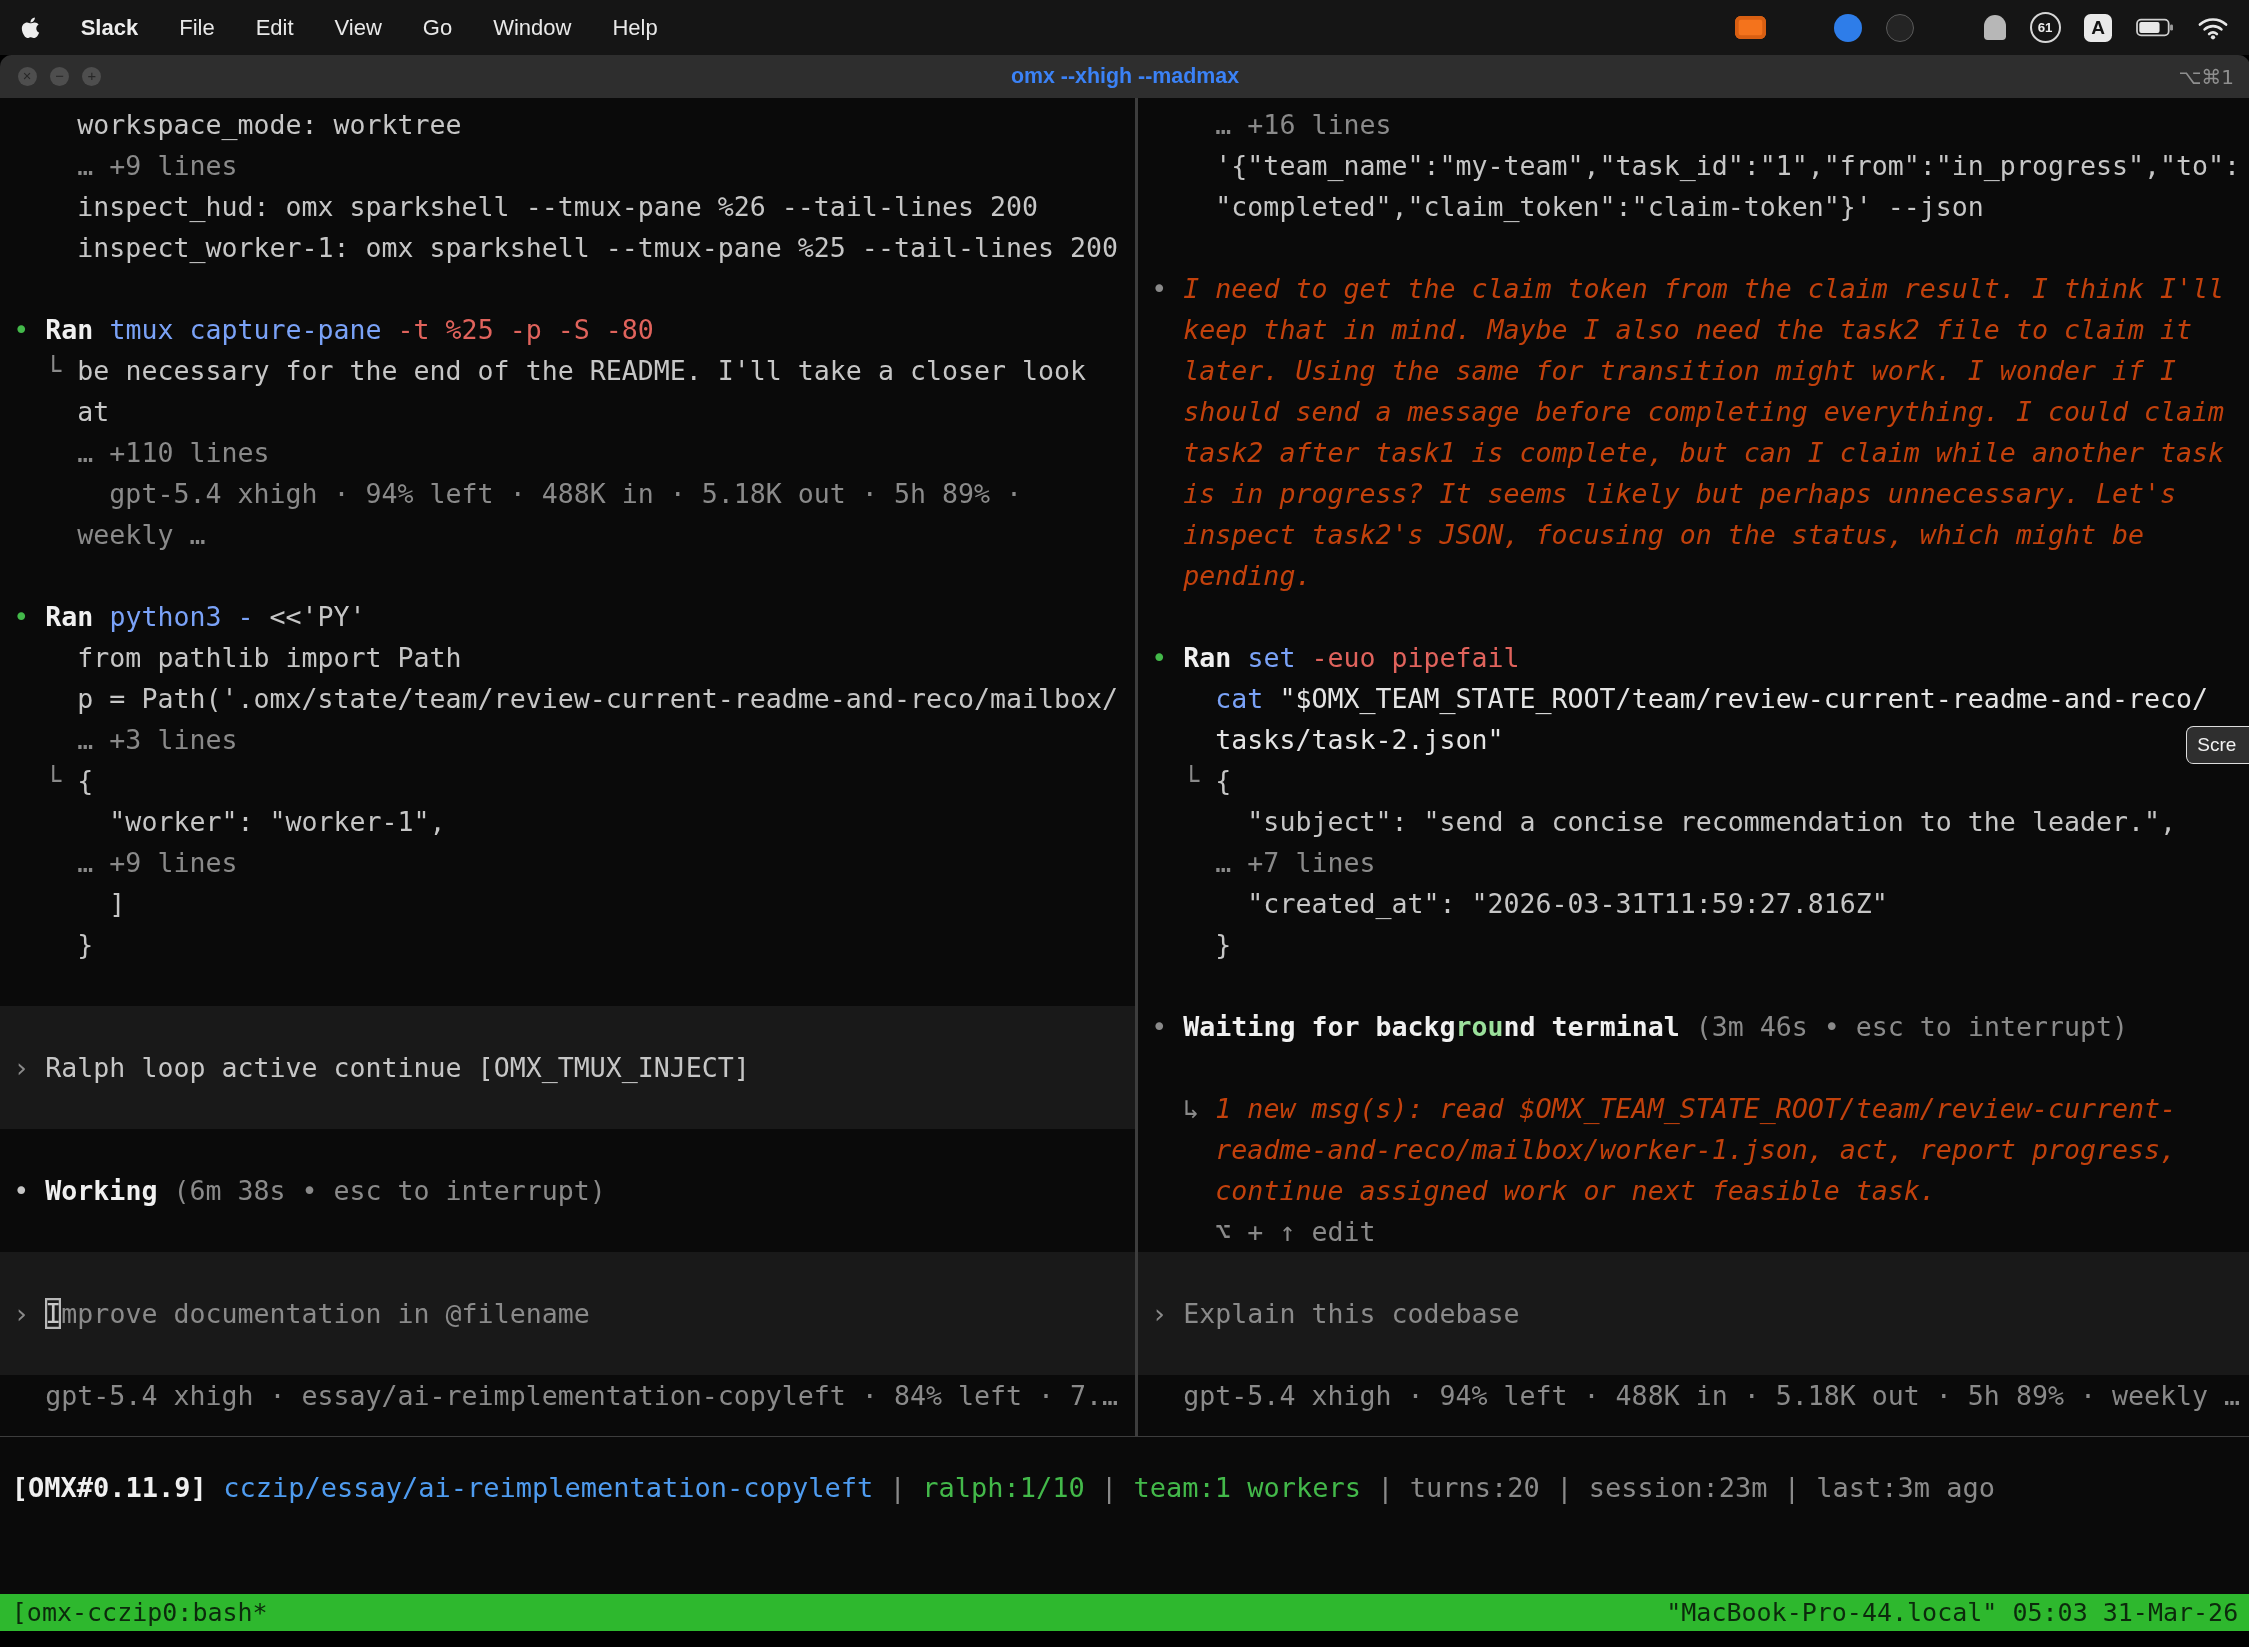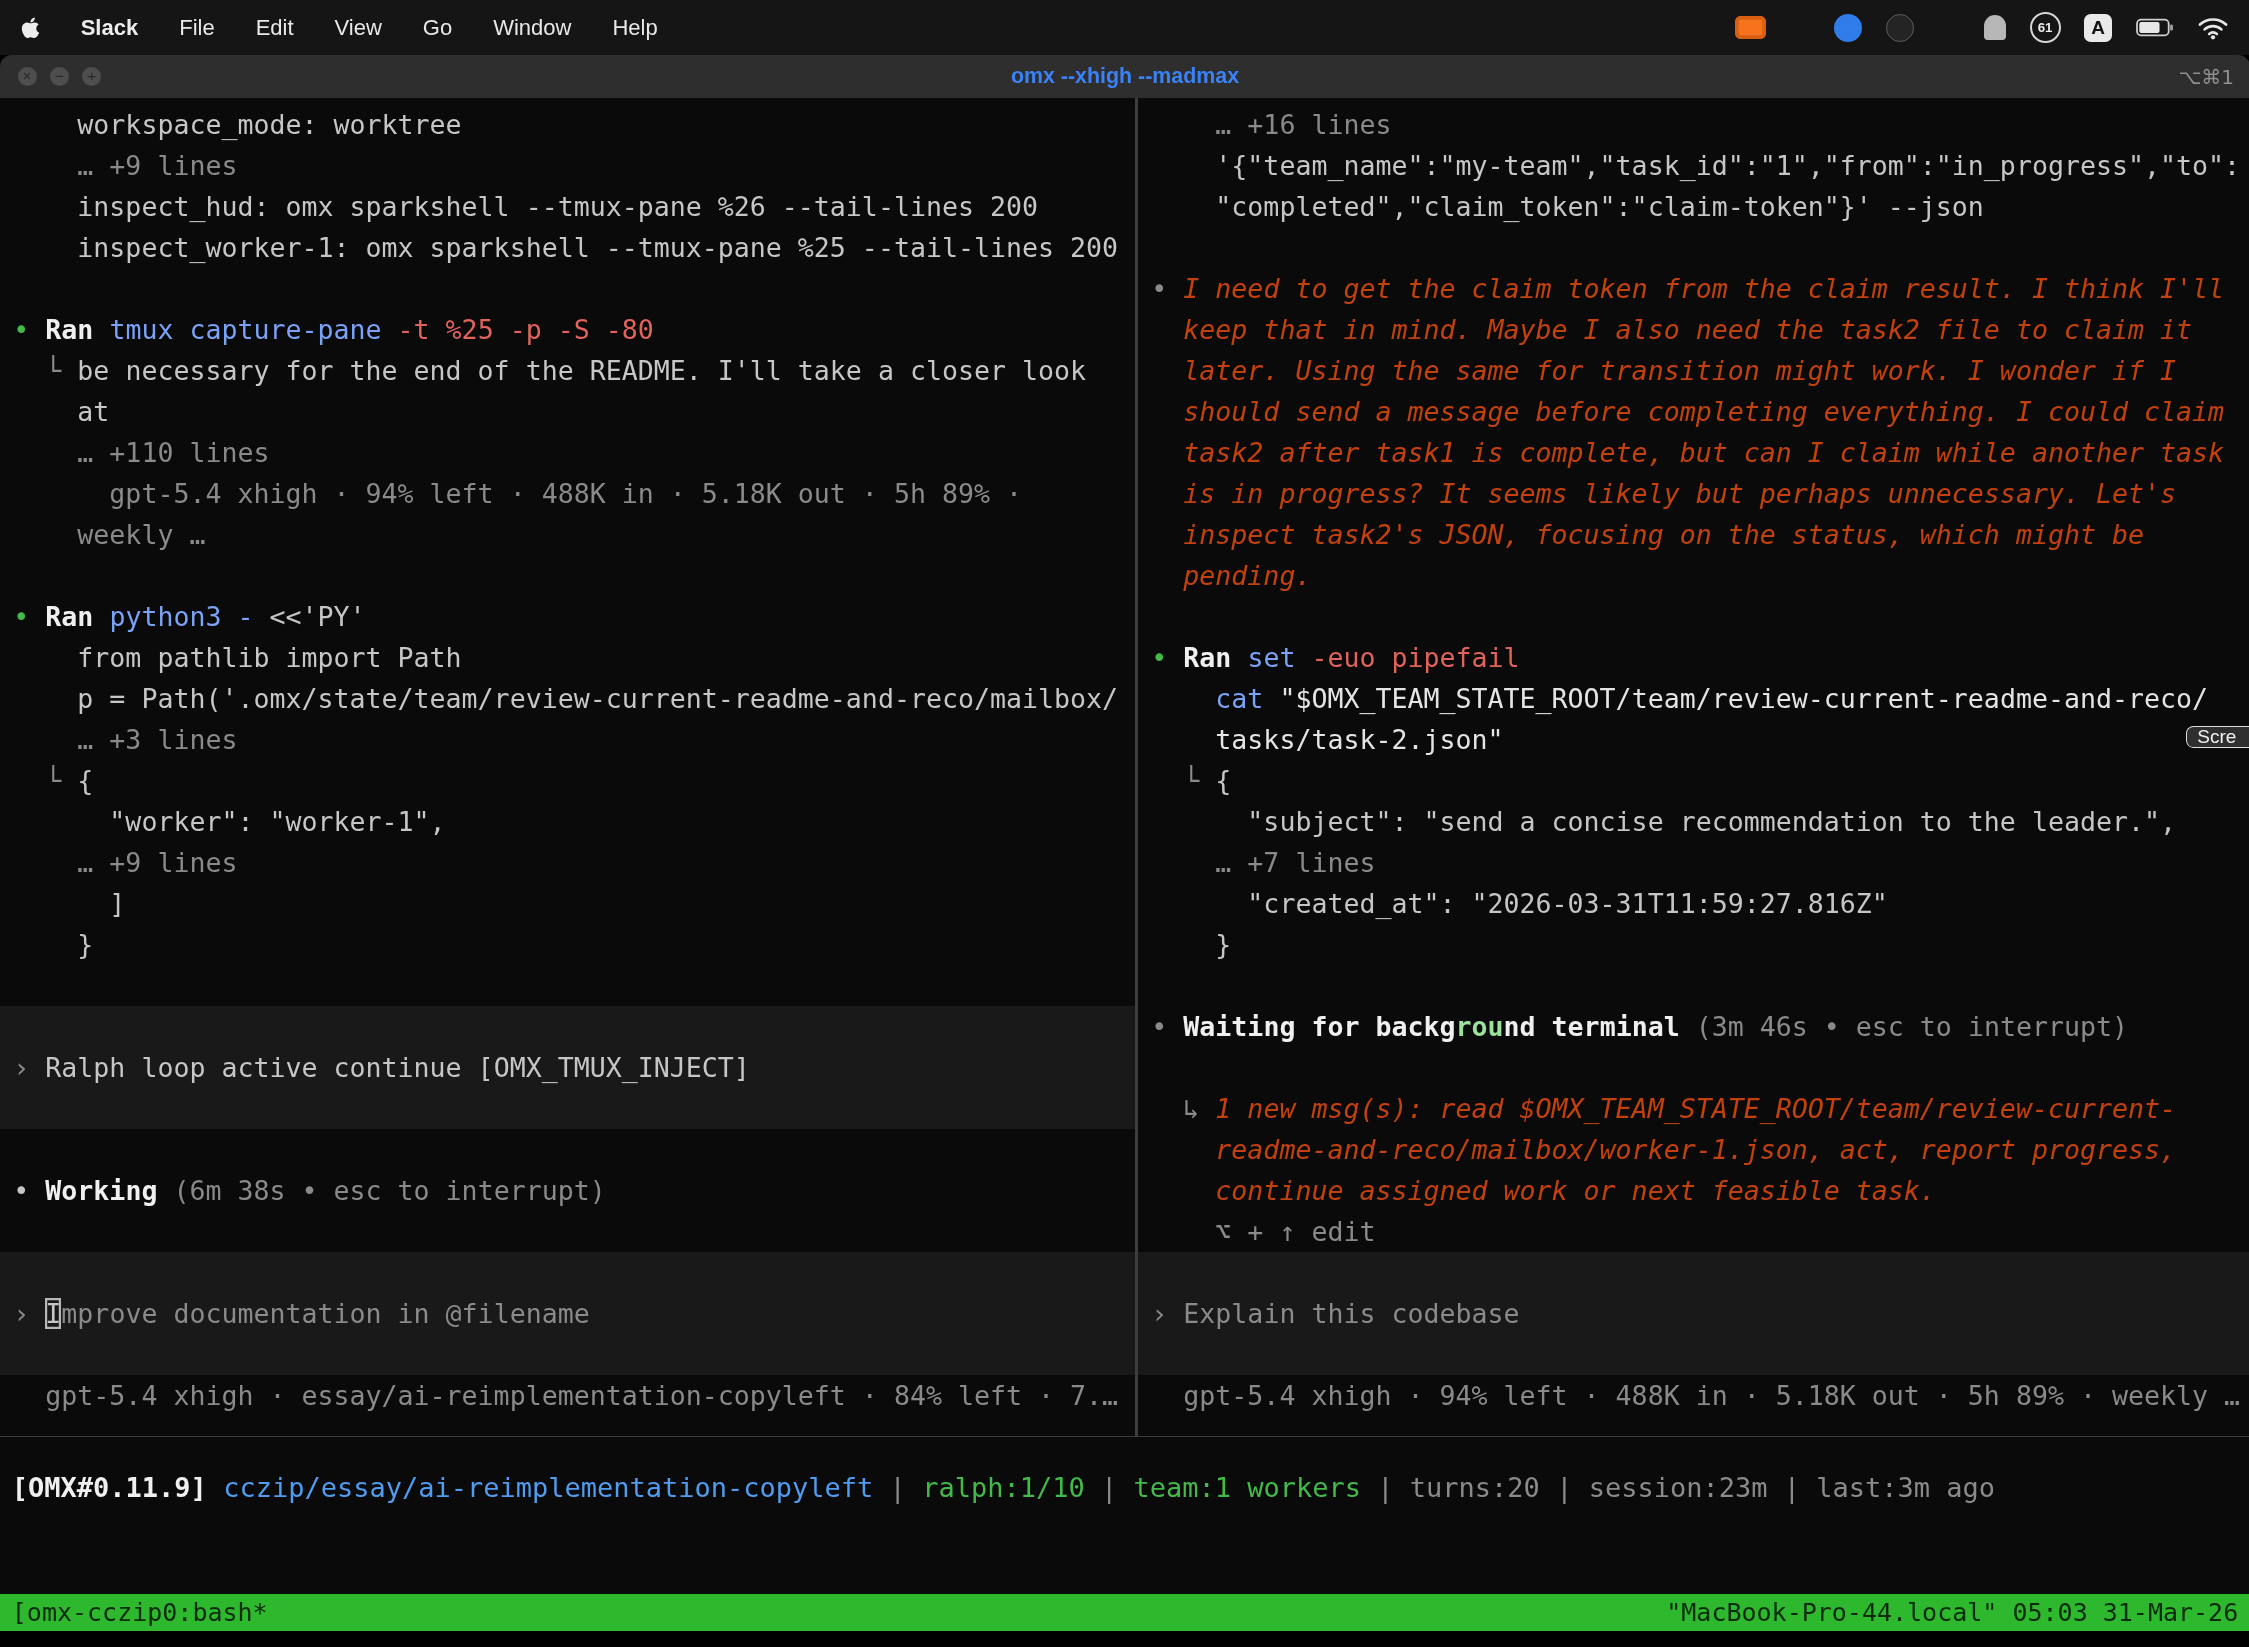--- a/index.html
+++ b/index.html
@@ -72,21 +72,21 @@
          padding:29.5px 0 0 11.8px; }
   .hudline { font-size:27px; line-height:41px; white-space:pre;
              font-family:"DejaVu Sans Mono","DejaVu Sans", monospace; }
   .tmuxbar { height:37px; background:#2eb82e; color:#0c2a0c;
              display:flex; justify-content:space-between; align-items:center;
              padding:0 11.8px; font-size:25px; white-space:pre;
              font-family:"DejaVu Sans Mono","DejaVu Sans", monospace; }
   .bottomgap { height:17.7px; background:#000; }
 
   
-  .tooltip { position:absolute; right:0; top:726px; height:22px; width:63px;
+  .tooltip { position:absolute; right:0; top:726px; height:38px; width:63px;
              background:#2f2f2f; border:1.5px solid #dedede; border-right:none;
              border-radius:7.4px 0 0 7.4px; color:#f2f2f2;
              font:19px "Liberation Sans", sans-serif;
              display:flex; align-items:center; padding-left:10.3px; z-index:5; }
 </style>
 </head>
 <body>
 
 <div class="screen">
 

